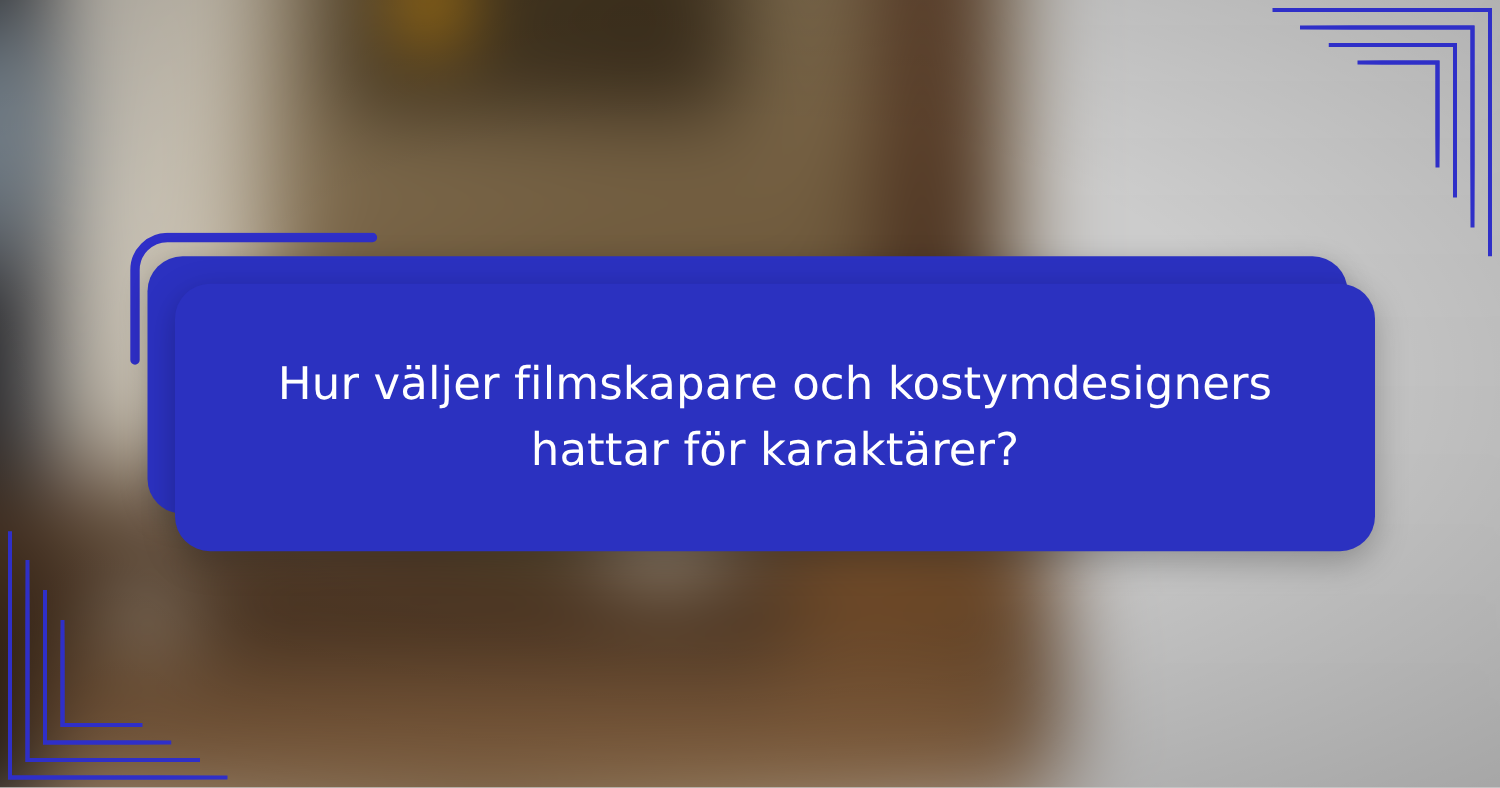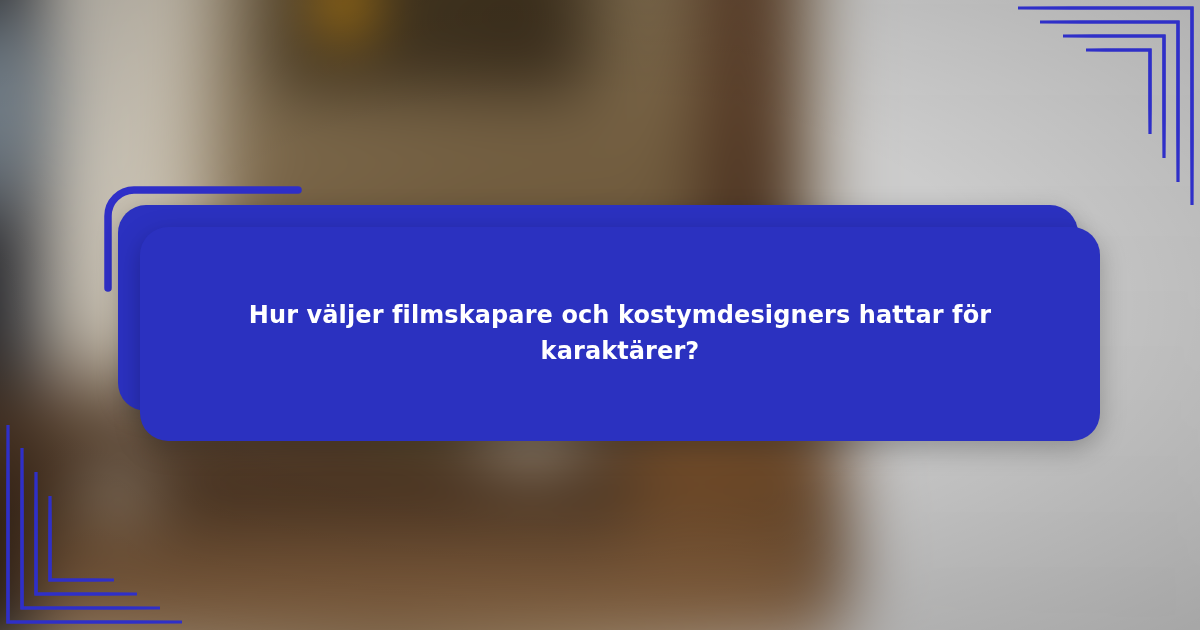--- a/index.html
+++ b/index.html
@@ -156,22 +156,22 @@
     box-shadow: 0 8px 26px rgba(0,0,0,.26);
     display:flex;
     align-items:center;
     justify-content:center;
   }
   .headline {
     margin:0;
     padding: 0 70px;
     color: var(--headline-color);
     font-family: "DejaVu Sans", sans-serif;
-    font-size: 24px;
-    font-weight: 700;
+    font-size: 36px;
+    font-weight: 400;
     line-height: 1.48;
     text-align: center;
     letter-spacing: .1px;
     max-width: 820px;
   }
 </style>
 </head>
 <body>
 
 <div id="stage">

